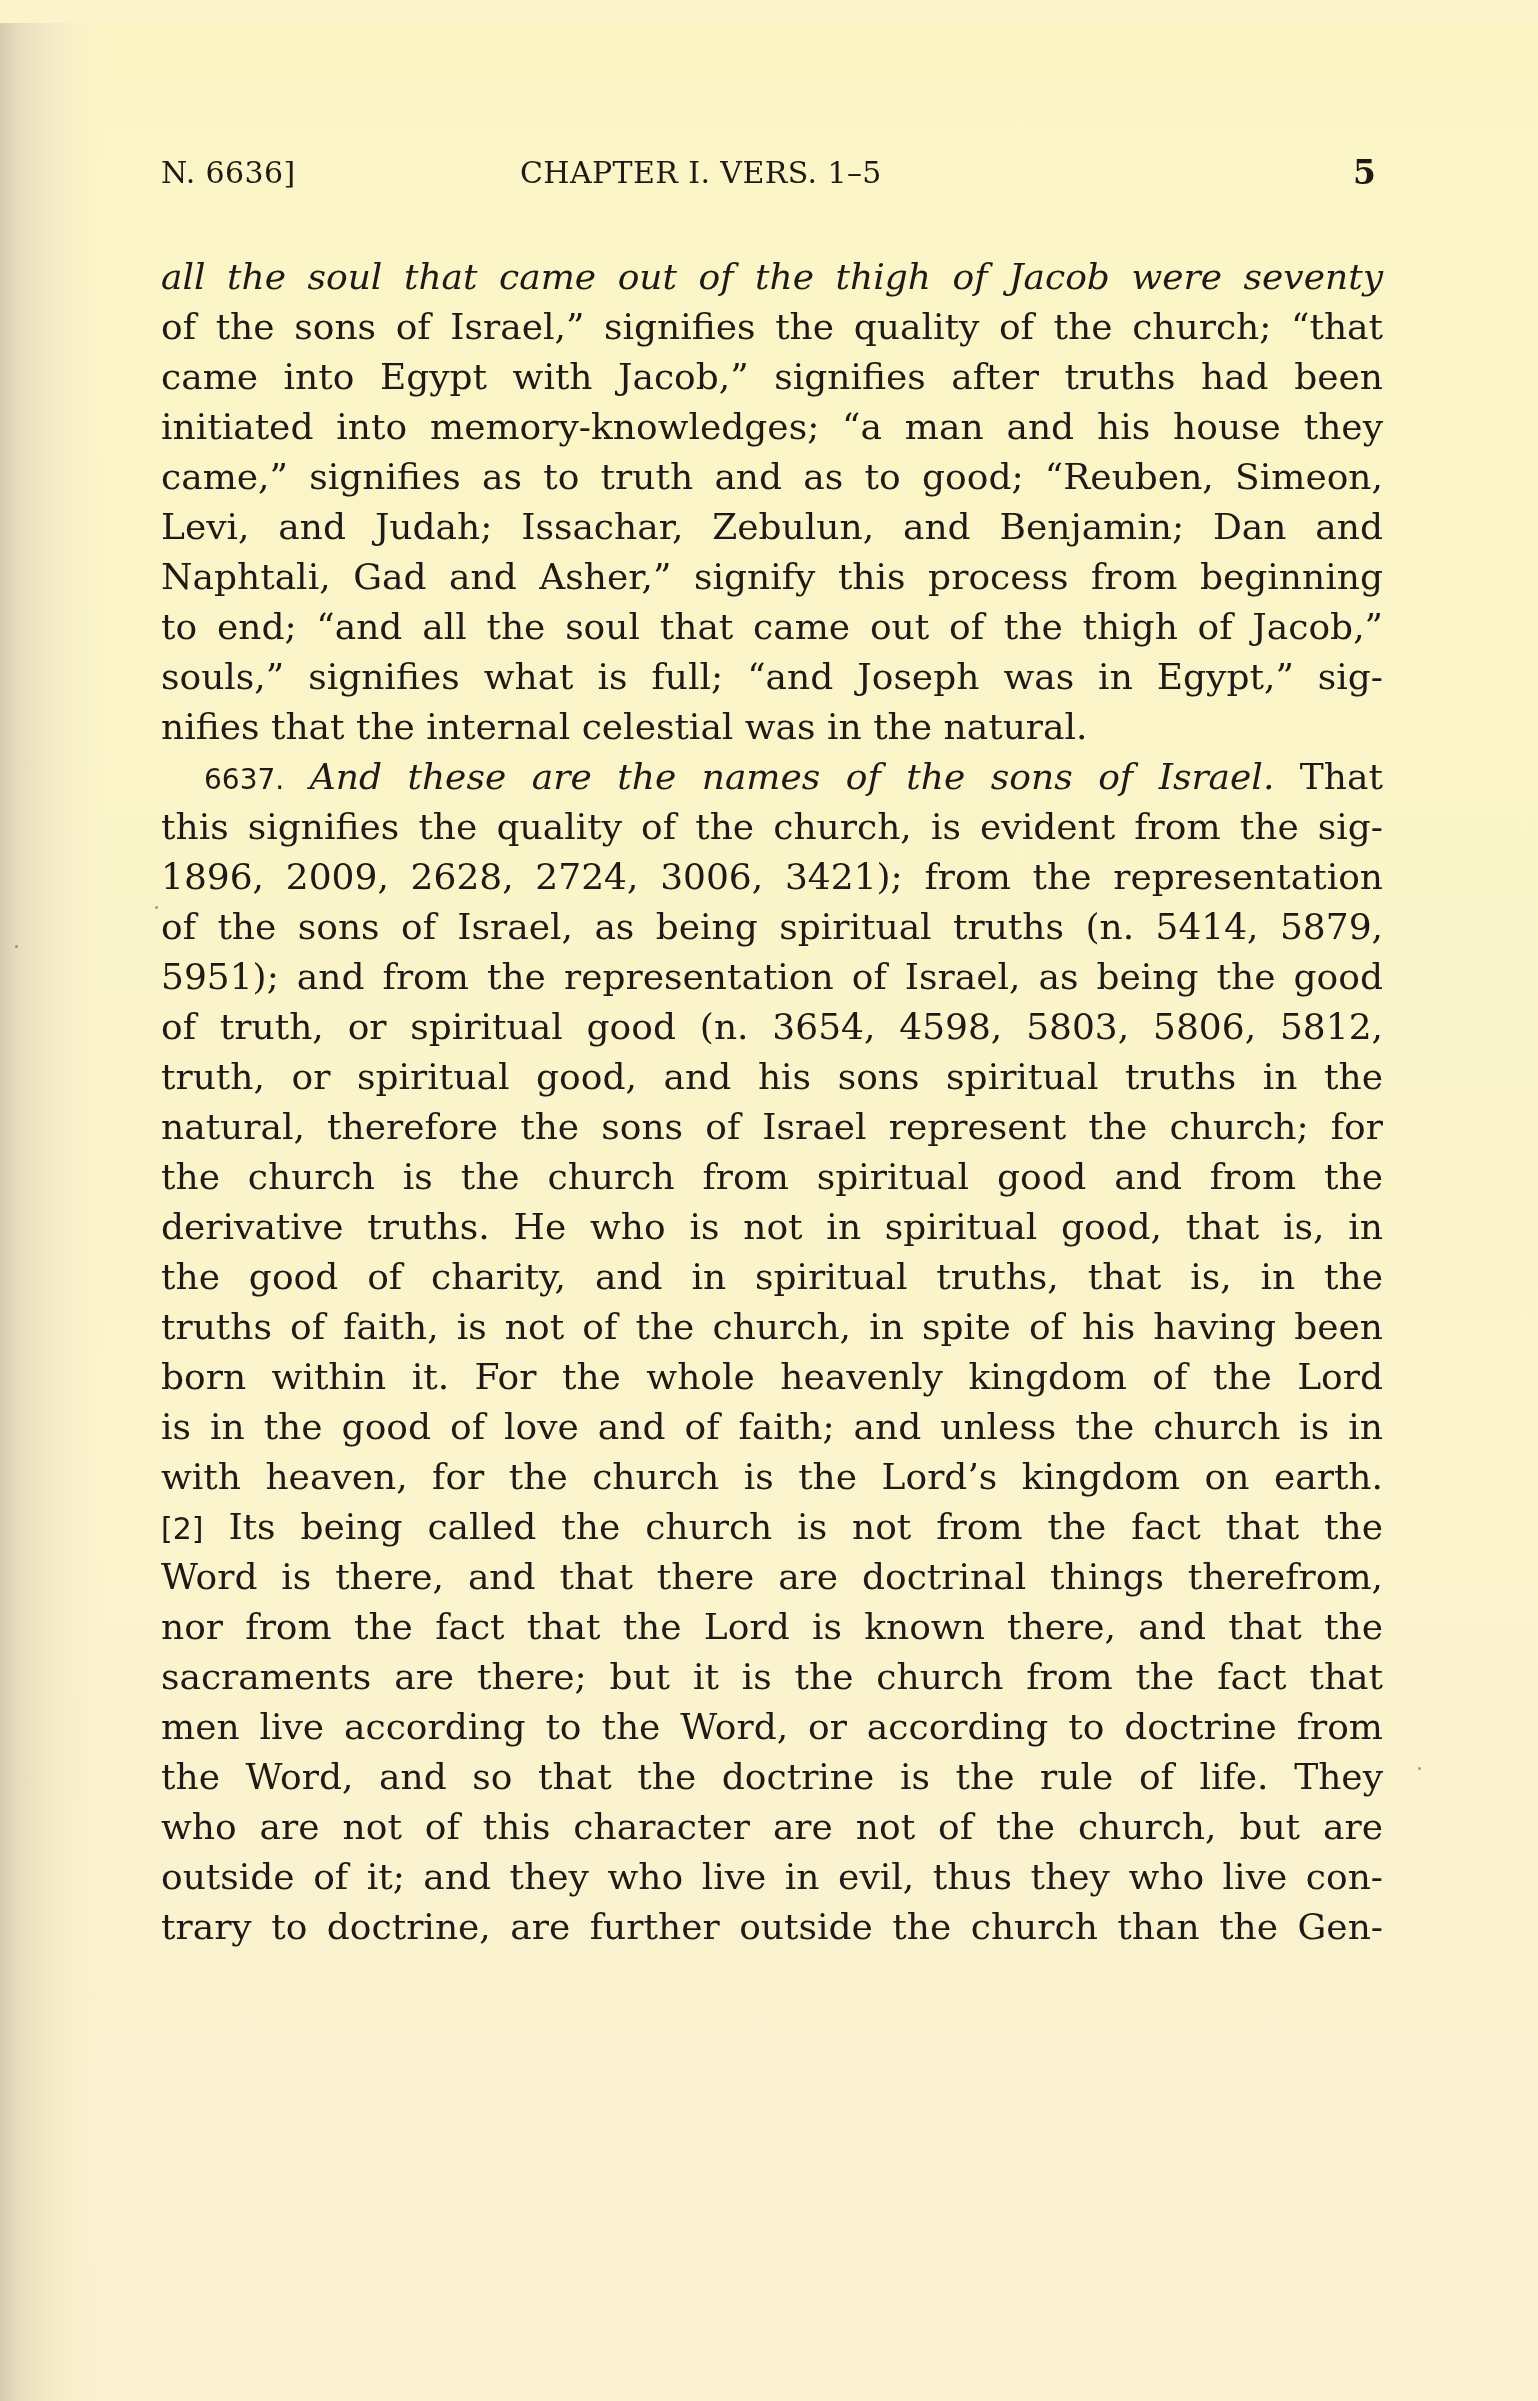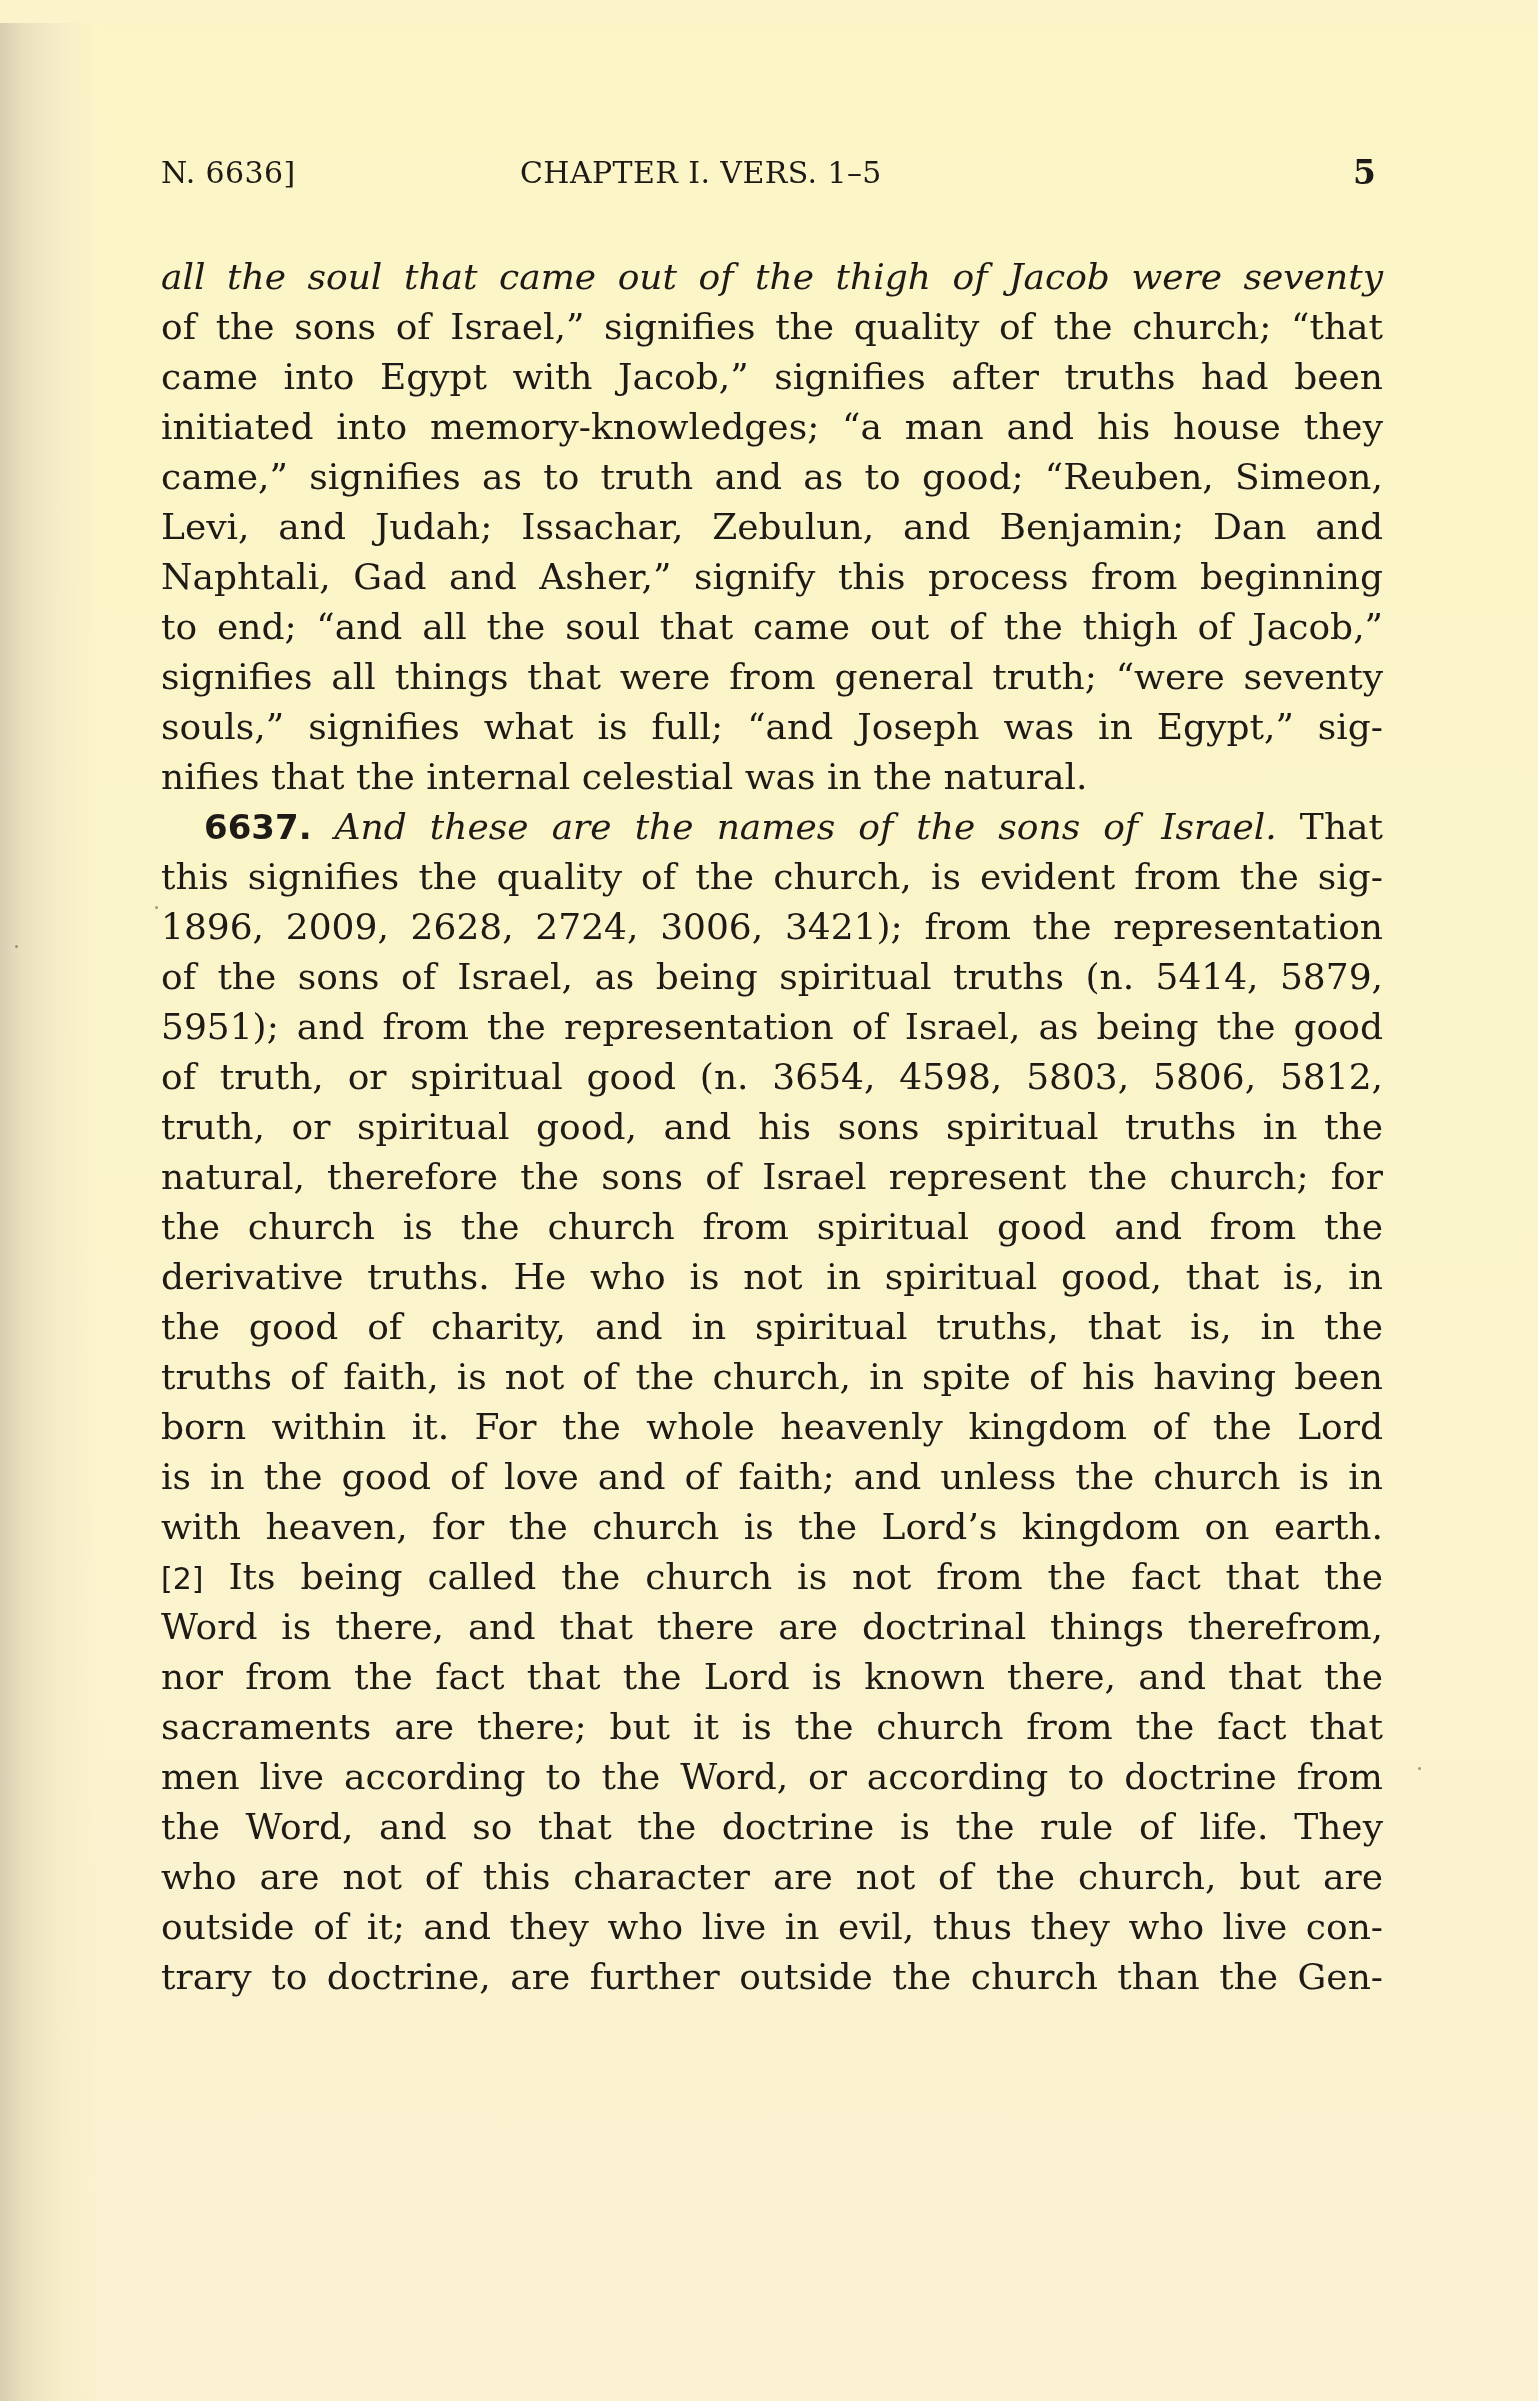--- a/index.html
+++ b/index.html
@@ -32,21 +32,21 @@
   .line {
     height: 50px; line-height: 50px;
     font-size: 36px;
     white-space: nowrap;
     text-align: justify; text-align-last: justify;
     overflow: visible;
   }
   .line.last { text-align-last: left; }
   .line.indent { padding-left: 43px; }
   .it { font-style: italic; }
-  .num { font-family: "DejaVu Sans", "Liberation Sans", sans-serif; font-weight: bold; font-size: 34px; }
+  .num { font-family: "DejaVu Sans", "Liberation Sans", sans-serif; font-weight: normal; font-size: 28px; }
   .bracket-num { font-family: "DejaVu Sans", "Liberation Sans", sans-serif; font-size: 30px; }
   .specks span { position: absolute; width: 3.3px; height: 3.3px; border-radius: 50%; background: #6a5a48; opacity: 0.6; }
 </style>
 </head>
 <body>
 
 <div class="page">
   <div class="running-head">
     <span class="rh-left">N. 6636]</span>
     <span class="rh-center">CHAPTER I. VERS. 1–5</span>
@@ -55,21 +55,20 @@
 
   <div class="body-text" id="body-text">
       <div class="line"><span class="it">all the soul that came out of the thigh of Jacob were seventy</span></div>
       <div class="line"><span>of the sons of Israel,” signifies the quality of the church; “that</span></div>
       <div class="line"><span>came into Egypt with Jacob,” signifies after truths had been</span></div>
       <div class="line"><span>initiated into memory-knowledges; “a man and his house they</span></div>
       <div class="line"><span>came,” signifies as to truth and as to good; “Reuben, Simeon,</span></div>
       <div class="line"><span>Levi, and Judah; Issachar, Zebulun, and Benjamin; Dan and</span></div>
       <div class="line"><span>Naphtali, Gad and Asher,” signify this process from beginning</span></div>
       <div class="line"><span>to end; “and all the soul that came out of the thigh of Jacob,”</span></div>
-      <div class="line"><span>signifies all things that were from general truth; “were seventy</span></div>
       <div class="line"><span>souls,” signifies what is full; “and Joseph was in Egypt,” sig-</span></div>
       <div class="line last"><span>nifies that the internal celestial was in the natural.</span></div>
       <div class="line indent"><span class="num">6637.</span><span class="it"> And these are the names of the sons of Israel.</span><span>  That</span></div>
       <div class="line"><span>this signifies the quality of the church, is evident from the sig-</span></div>
       <div class="line"><span>1896, 2009, 2628, 2724, 3006, 3421); from the representation</span></div>
       <div class="line"><span>of the sons of Israel, as being spiritual truths (n. 5414, 5879,</span></div>
       <div class="line"><span>5951); and from the representation of Israel, as being the good</span></div>
       <div class="line"><span>of truth, or spiritual good (n. 3654, 4598, 5803, 5806, 5812,</span></div>
       <div class="line"><span>truth, or spiritual good, and his sons spiritual truths in the</span></div>
       <div class="line"><span>natural, therefore the sons of Israel represent the church; for</span></div>

